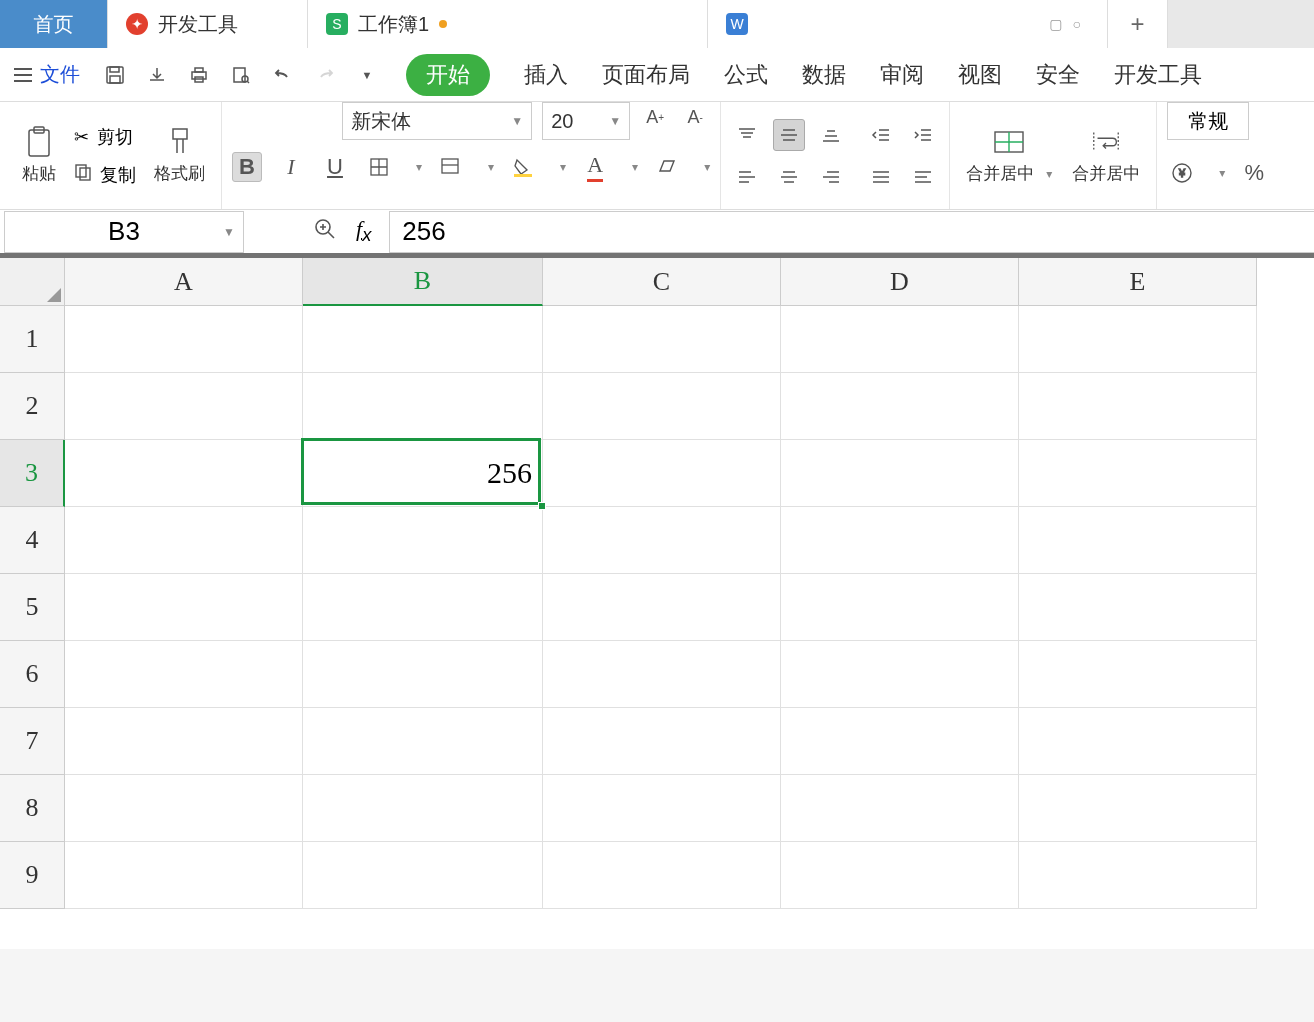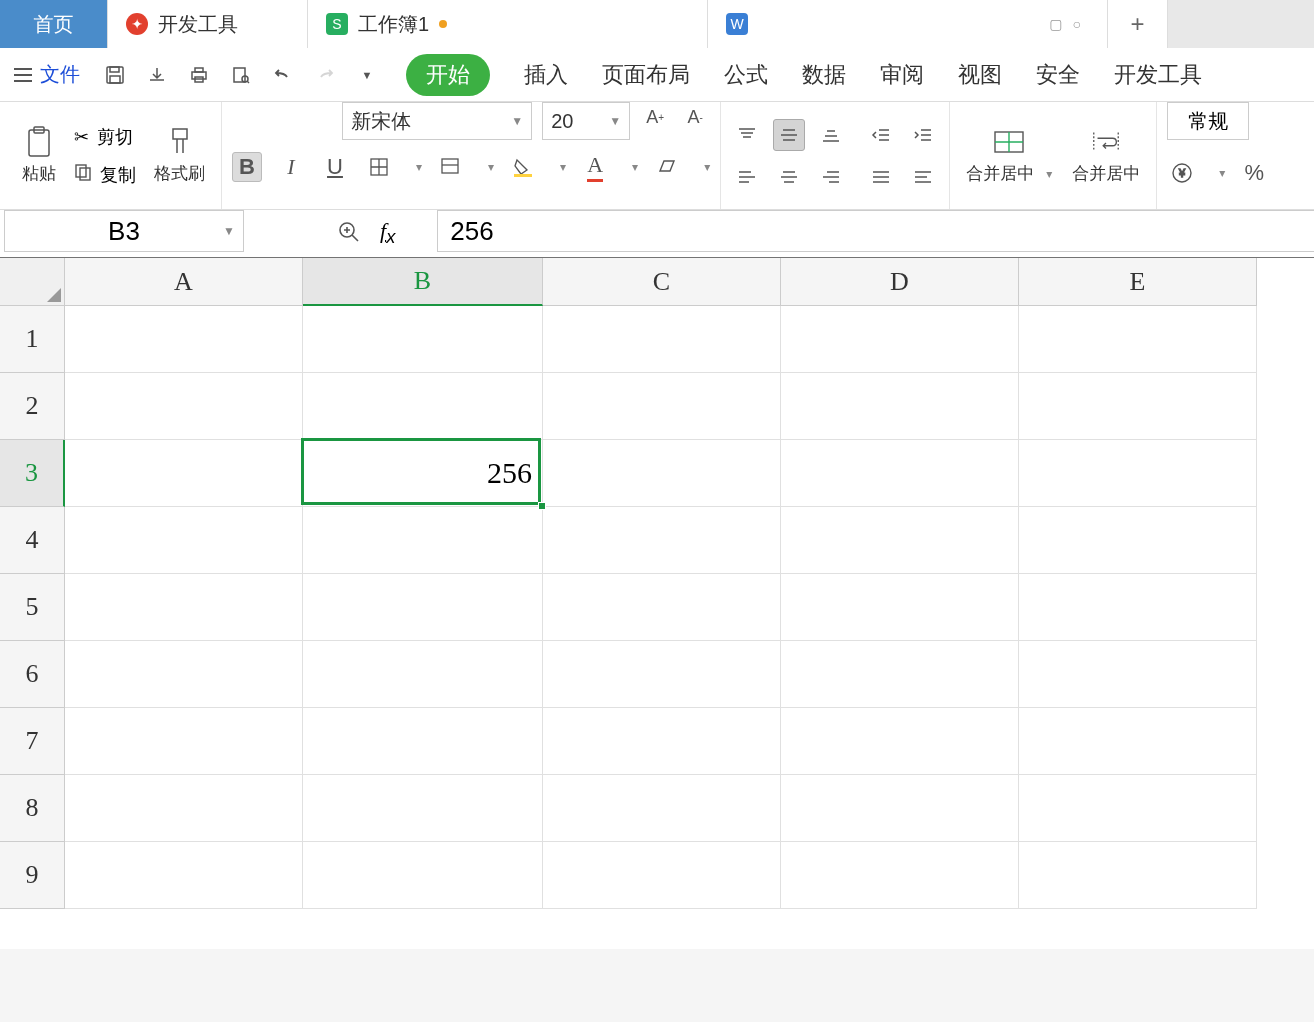--- a/index.html
+++ b/index.html
@@ -43,21 +43,21 @@
     .style-btn { width: 30px; height: 30px; display: inline-flex; align-items: center; justify-content: center; color: #555; cursor: pointer; font-size: 22px; }
     .style-btn.bold-active { background: #dcdcdc; border-radius: 3px; border: 1px solid #bbb; }
     .align-grid { display: grid; grid-template-columns: repeat(3, 32px); grid-template-rows: repeat(2, 32px); gap: 10px; }
     .align-cell { display: inline-flex; align-items: center; justify-content: center; color: #555; cursor: pointer; }
     .align-cell.active-align { background: #d4d4d4; border: 1px solid #aaa; border-radius: 3px; }
     .indent-grid { display: grid; grid-template-columns: repeat(2, 32px); grid-template-rows: repeat(2, 32px); gap: 10px; margin-left: 10px; }
     .numfmt-combo { border: 1px solid #ccc; height: 38px; width: 82px; display: flex; align-items: center; justify-content: center; padding: 0 8px; font-size: 20px; }
     .numfmt-row2 { display: flex; gap: 14px; margin-top: 10px; align-items: center; }
 
     
-    .fx-bar { background: #fff; height: 48px; display: flex; border-bottom: 1px solid #737373; gap: 24px; }
+    .fx-bar { background: #fff; height: 48px; display: flex; align-items: center; border-bottom: 5px solid #737373; }
     .name-box { width: 240px; height: 42px; border: 1px solid #ccc; margin-left: 4px; display: flex; align-items: center; justify-content: center; font-size: 26px; font-family: "Times New Roman", serif; position: relative; }
     .name-box .caret-down { position: absolute; right: 8px; color: #888; font-size: 12px; }
     .fx-icons { display: flex; gap: 20px; align-items: center; margin-left: 70px; }
     .fx-input { flex: 1; border: 1px solid #ccc; border-right: none; height: 42px; margin-left: 18px; padding: 0 12px; font-size: 26px; font-family: "Times New Roman", serif; display: flex; align-items: center; }
 
     
     .sheet { background: #fff; position: relative; }
     .corner-cell { position: absolute; left: 0; top: 0; width: 65px; height: 48px; background: #f0f0f0; border-right: 1px solid #ccc; border-bottom: 1px solid #ccc; display: flex; align-items: flex-end; justify-content: flex-end; }
     .corner-tri { width: 0; height: 0; border-right: 14px solid #999; border-top: 14px solid transparent; margin: 0 3px 3px 0; }
     .col-headers { position: absolute; left: 65px; top: 0; height: 48px; display: flex; }

